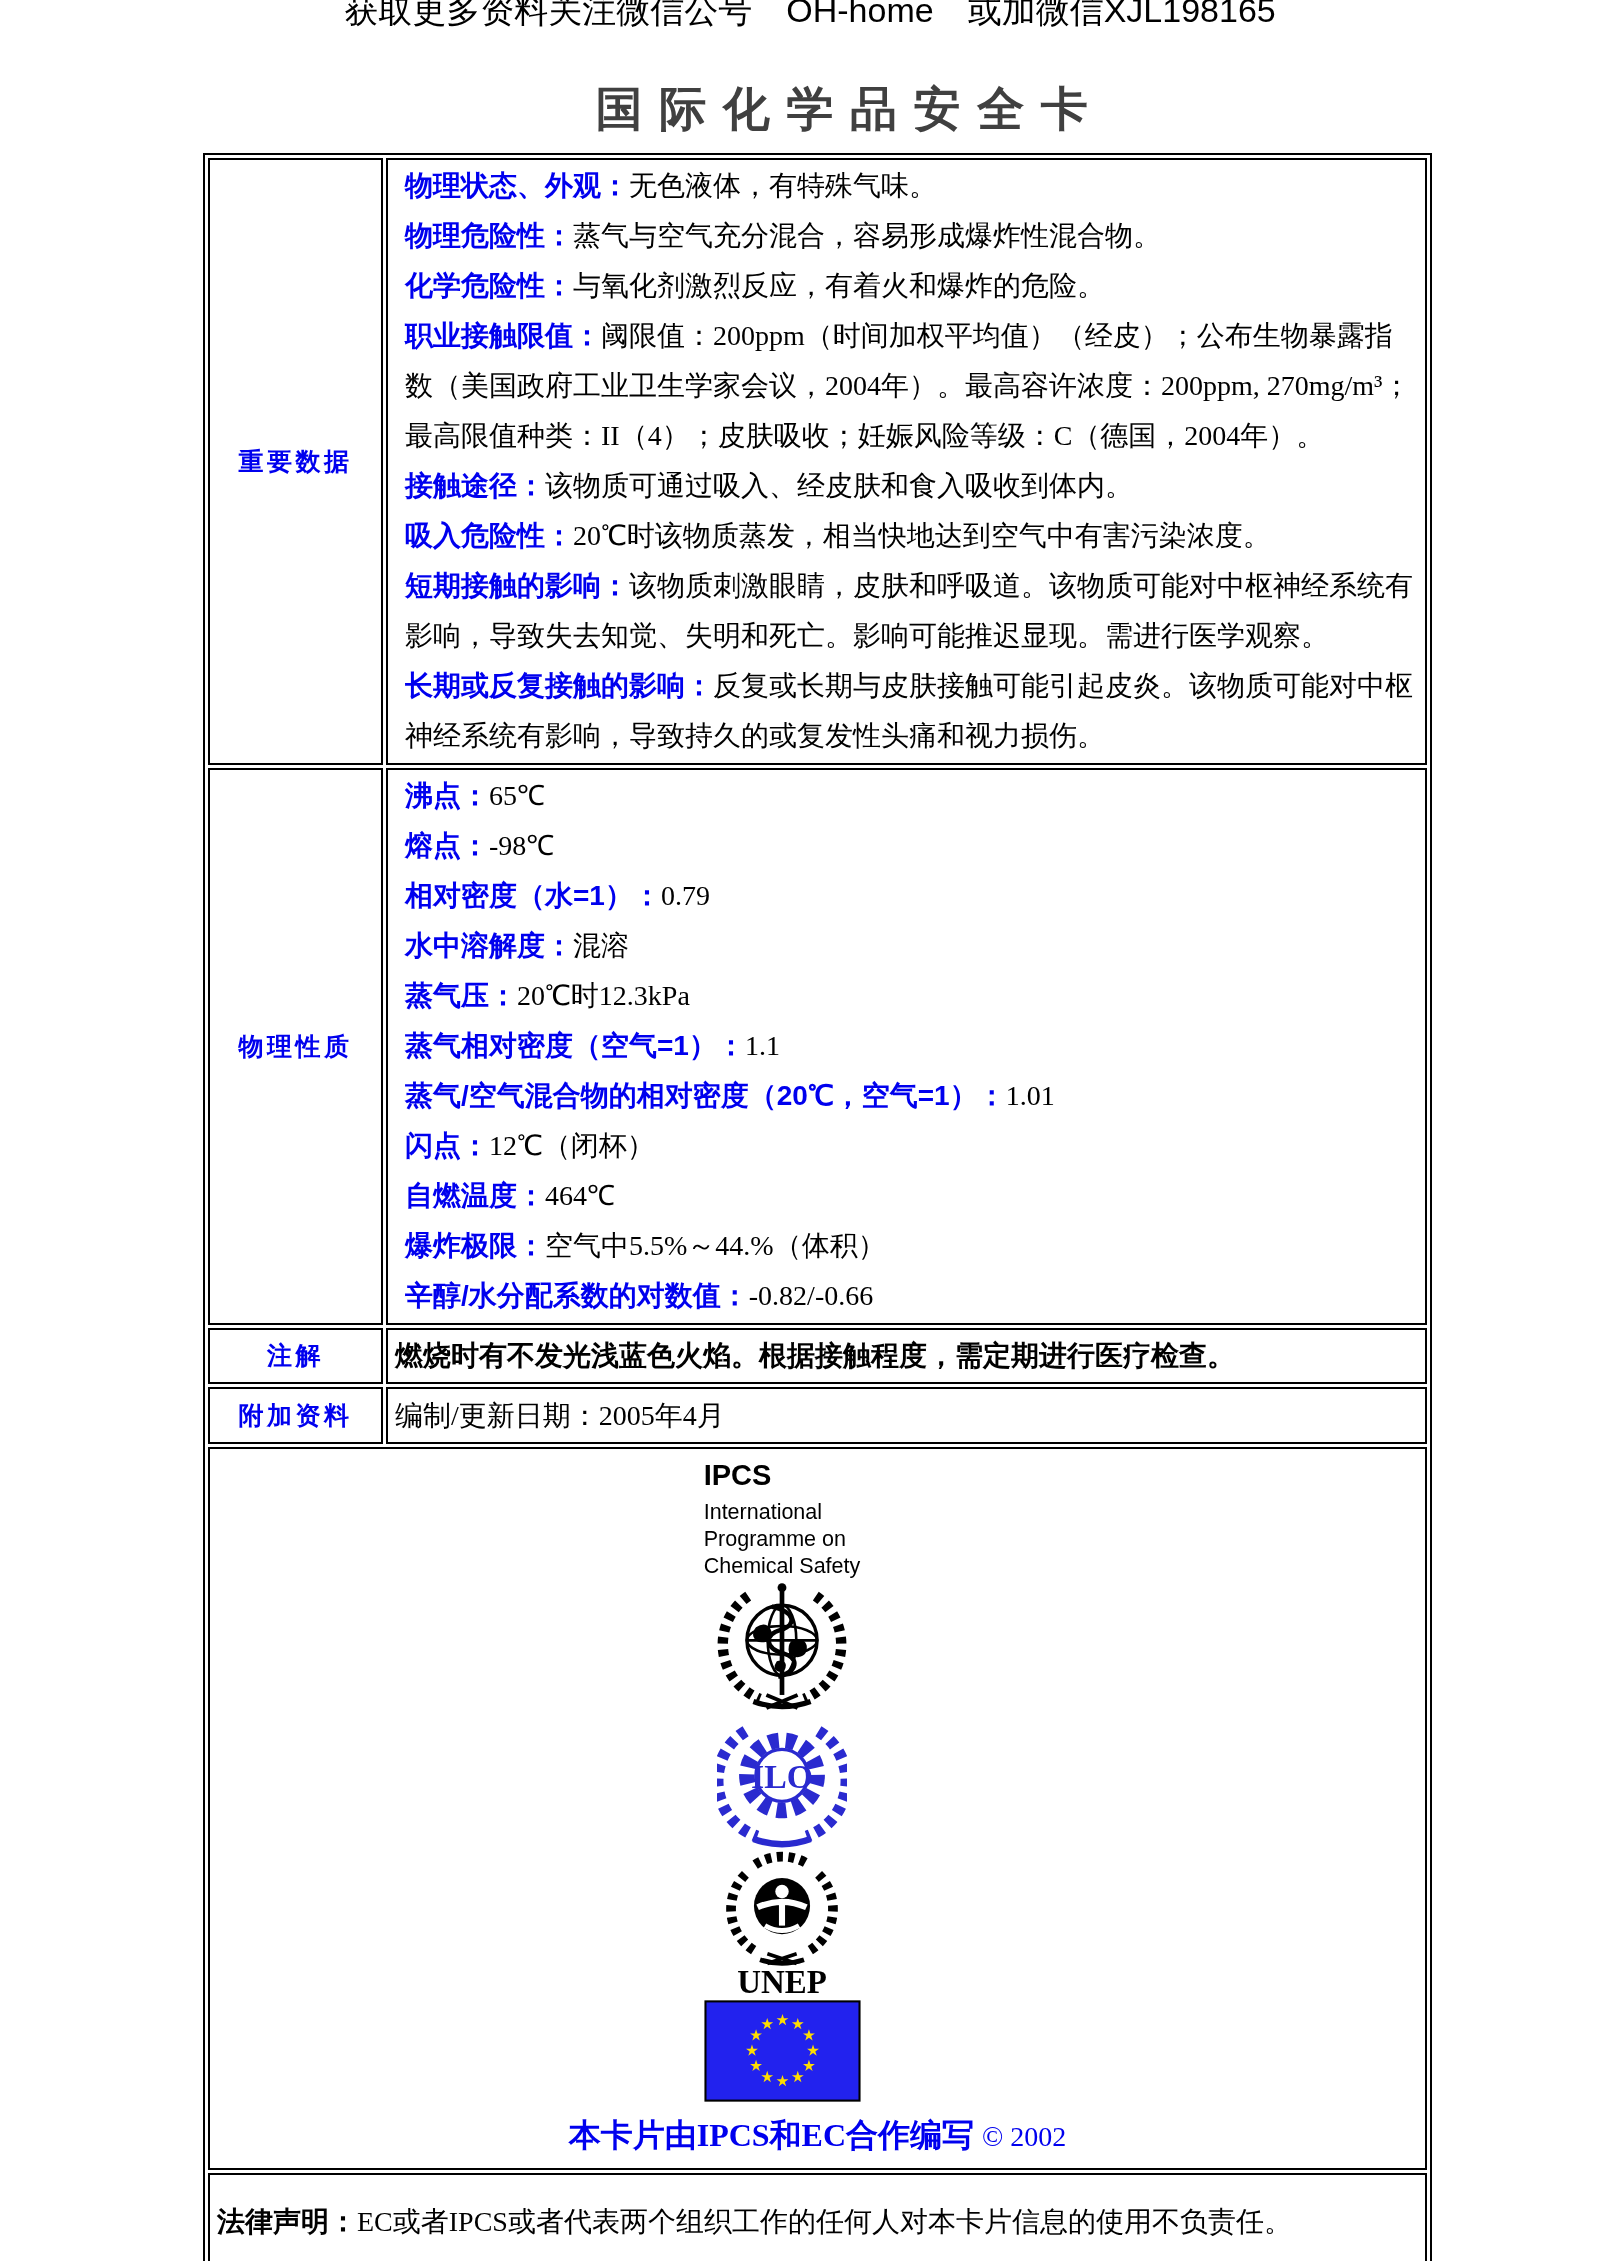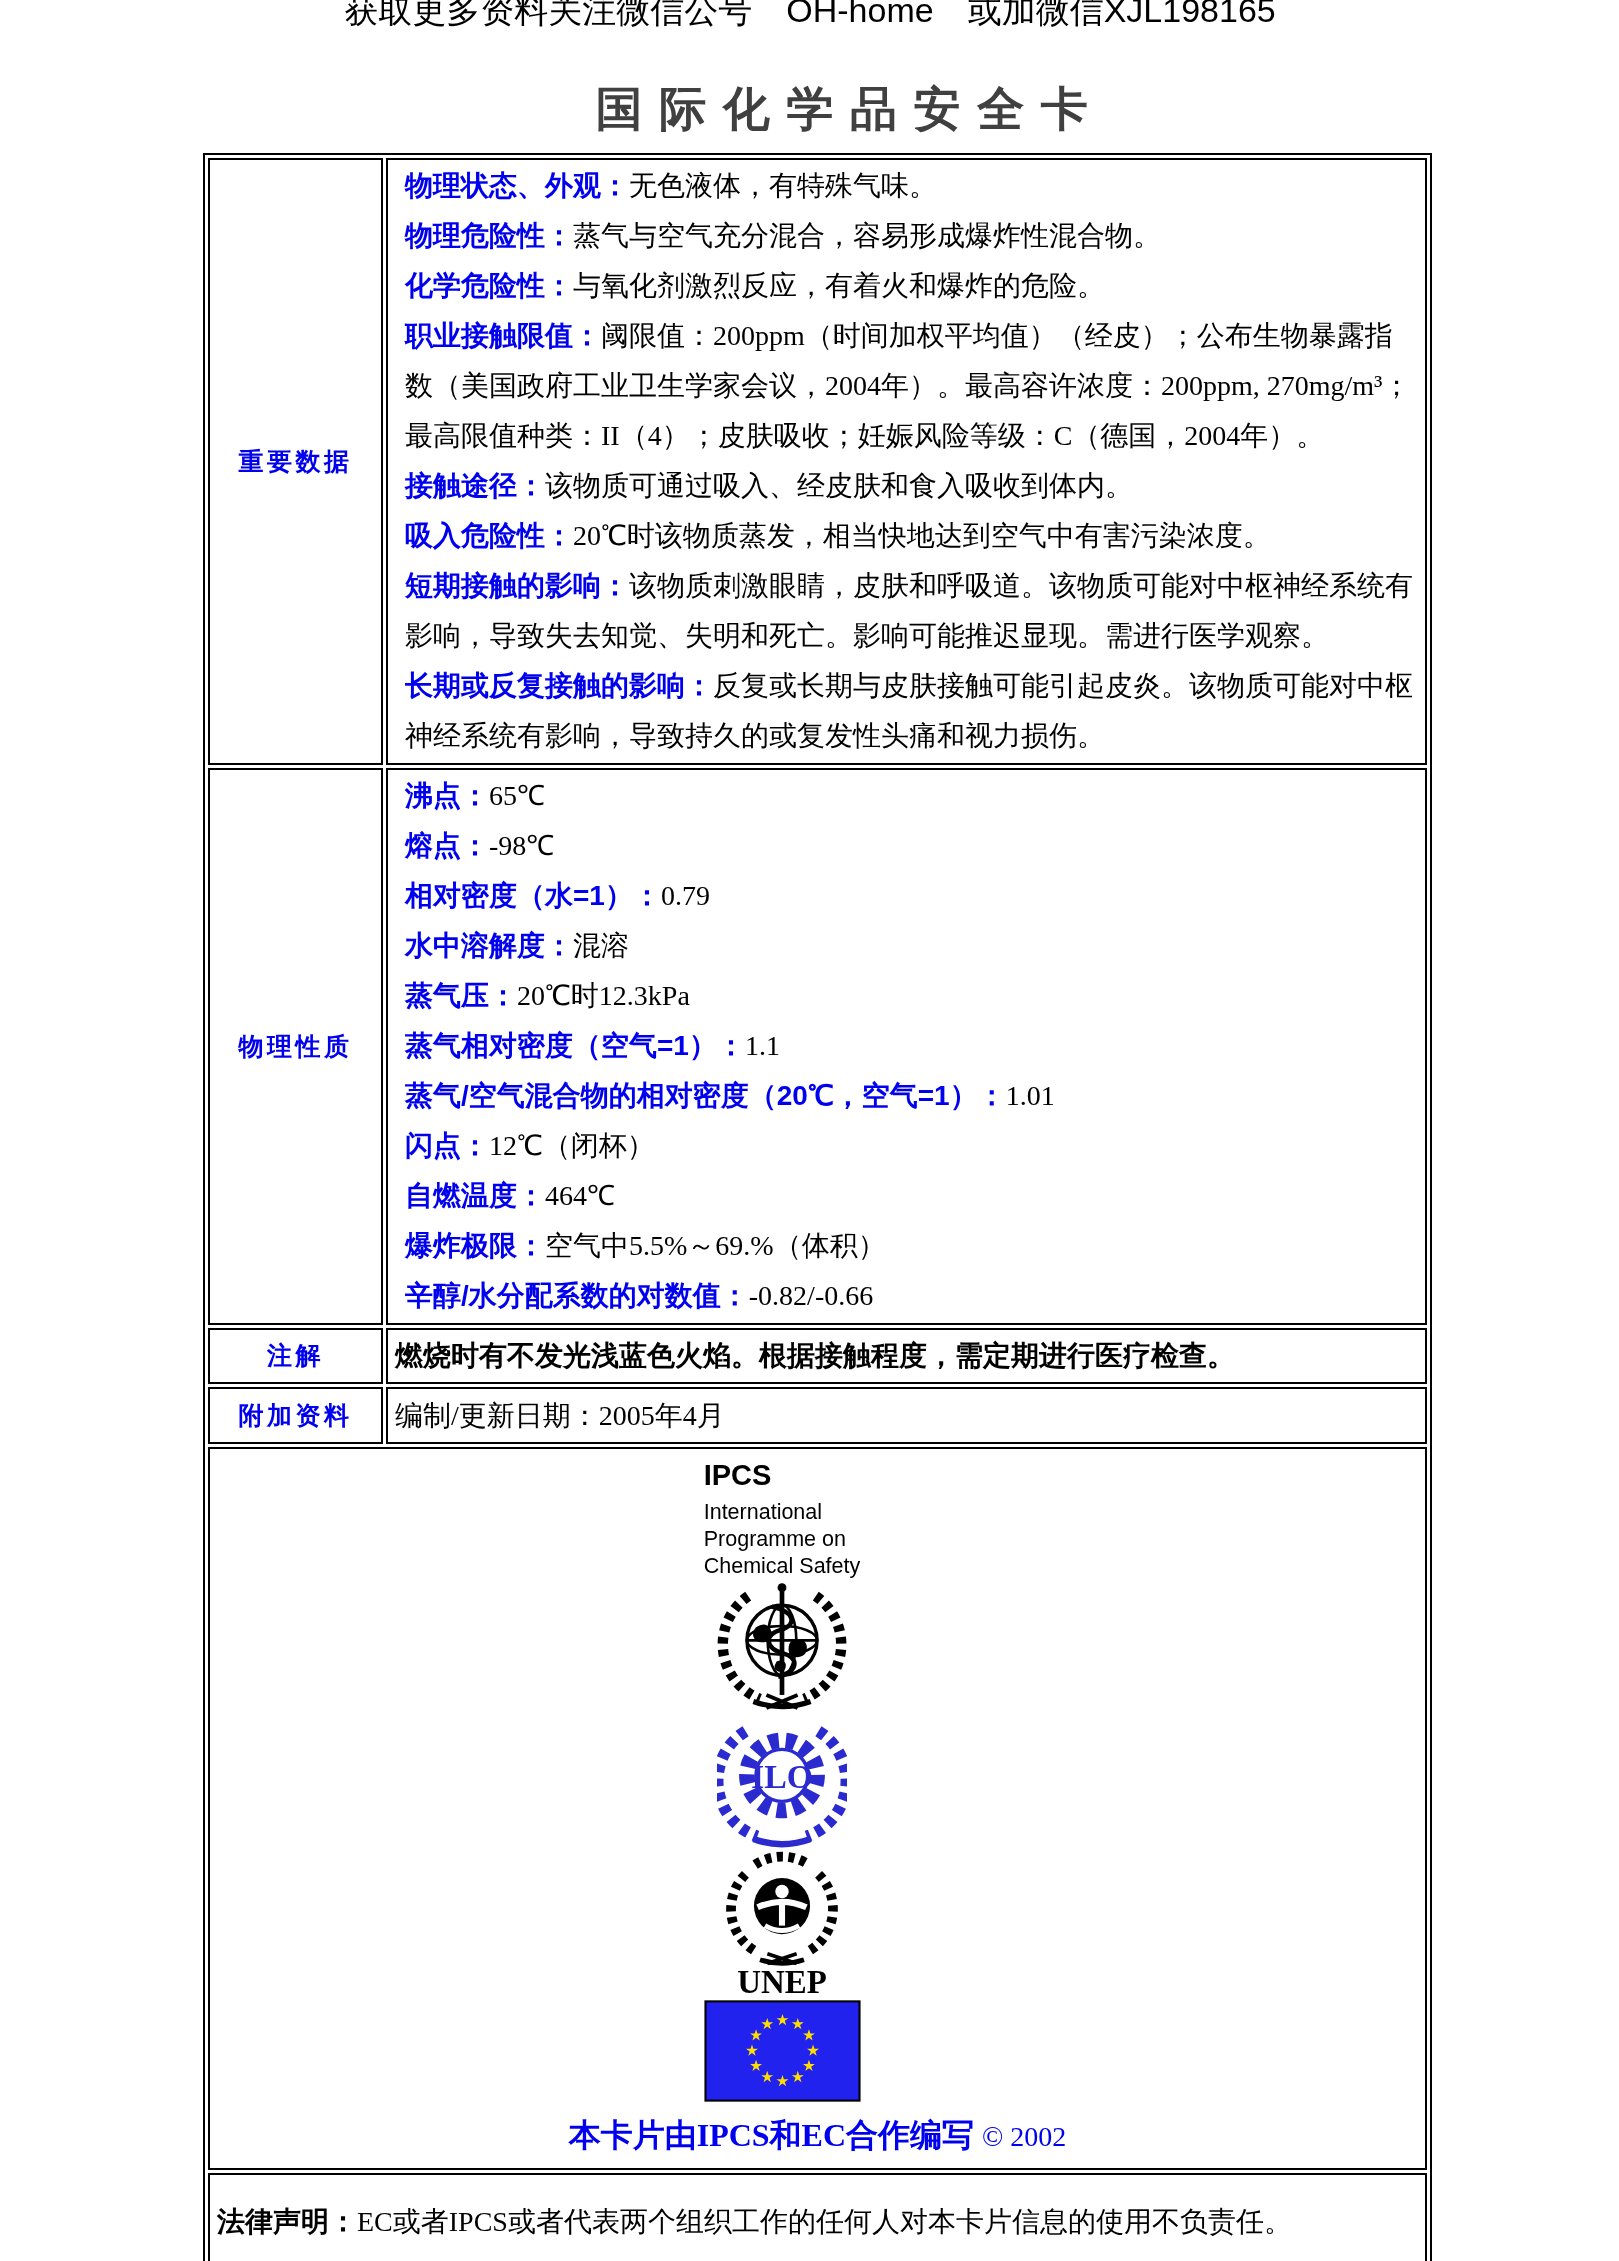--- a/index.html
+++ b/index.html
@@ -93,21 +93,21 @@
       <td class="content-cell">
         <div class="item"><span class="field-label">沸点：</span><span>65℃</span></div>
         <div class="item"><span class="field-label">熔点：</span><span>-98℃</span></div>
         <div class="item"><span class="field-label">相对密度（水=1）：</span><span>0.79</span></div>
         <div class="item"><span class="field-label">水中溶解度：</span><span>混溶</span></div>
         <div class="item"><span class="field-label">蒸气压：</span><span>20℃时12.3kPa</span></div>
         <div class="item"><span class="field-label">蒸气相对密度（空气=1）：</span><span>1.1</span></div>
         <div class="item"><span class="field-label">蒸气/空气混合物的相对密度（20℃，空气=1）：</span><span>1.01</span></div>
         <div class="item"><span class="field-label">闪点：</span><span>12℃（闭杯）</span></div>
         <div class="item"><span class="field-label">自燃温度：</span><span>464℃</span></div>
-        <div class="item"><span class="field-label">爆炸极限：</span><span>空气中5.5%～69.%（体积）</span></div>
+        <div class="item"><span class="field-label">爆炸极限：</span><span>空气中5.5%～44.%（体积）</span></div>
         <div class="item"><span class="field-label">辛醇/水分配系数的对数值：</span><span>-0.82/-0.66</span></div>
       </td>
     </tr>
 
 
     <tr>
       <td class="lbl-cell">注解</td>
       <td class="content-cell note-cell">燃烧时有不发光浅蓝色火焰。根据接触程度，需定期进行医疗检查。</td>
     </tr>
 

